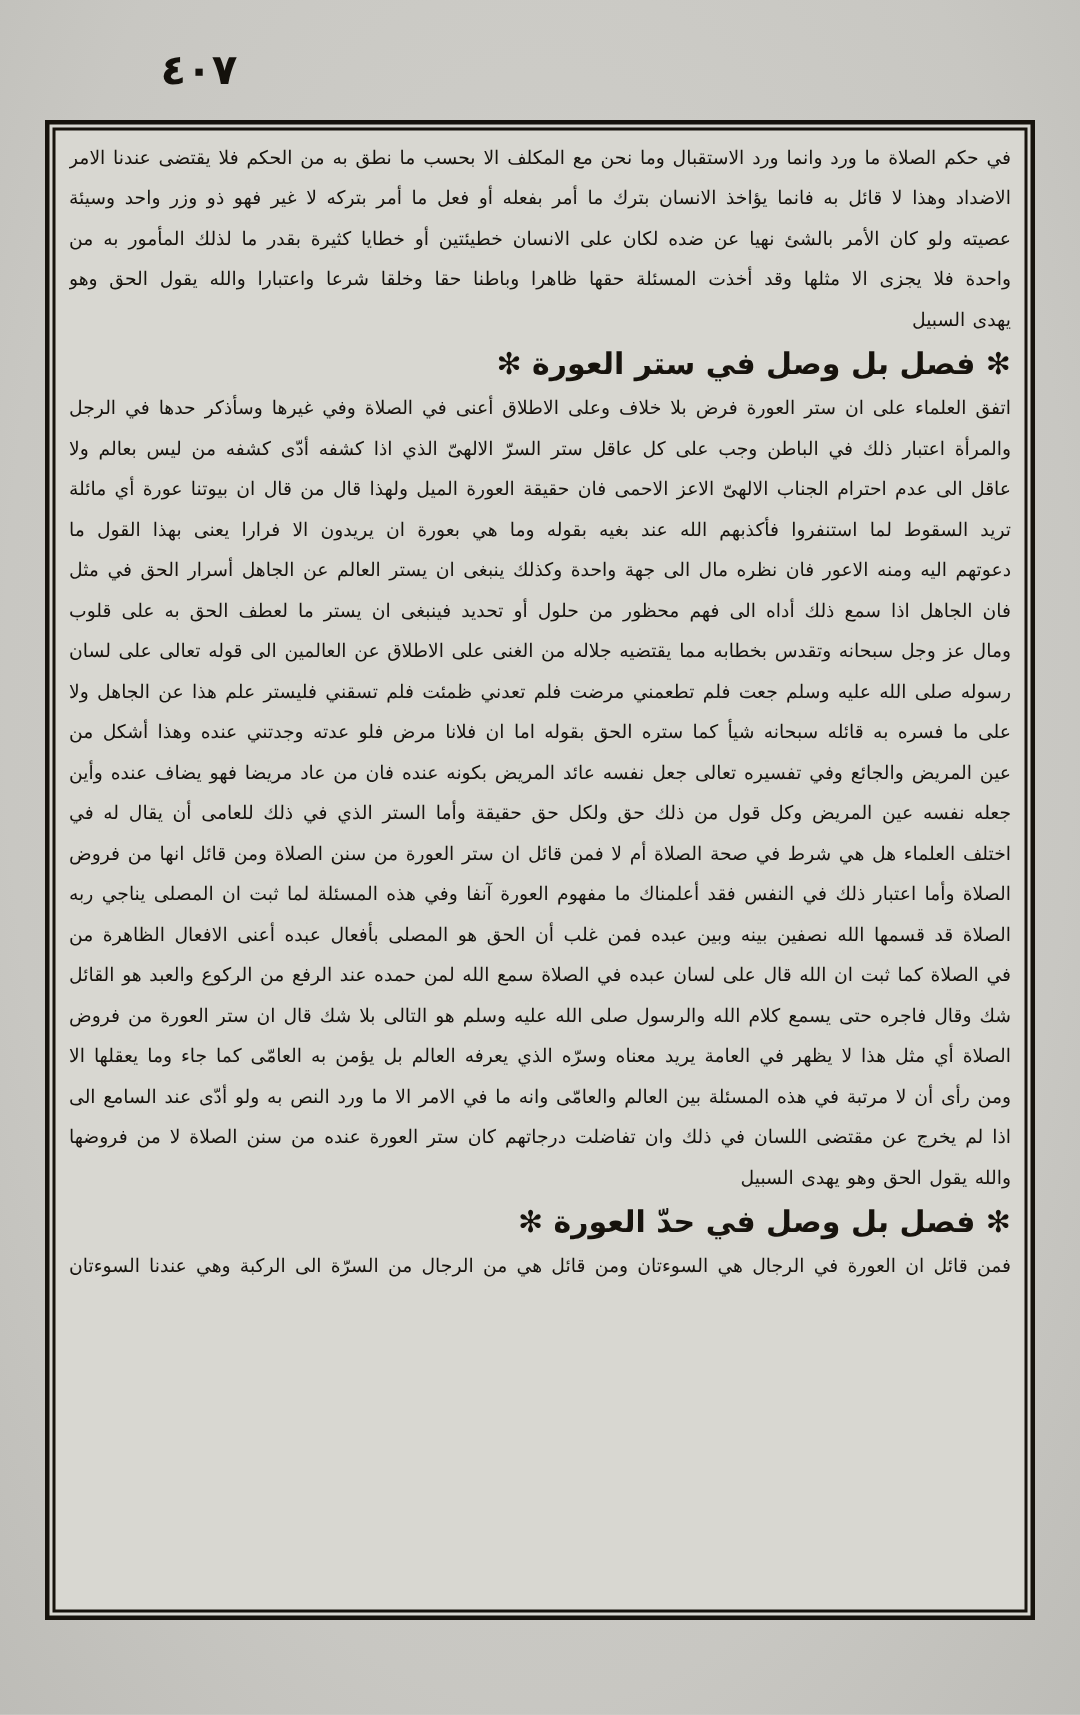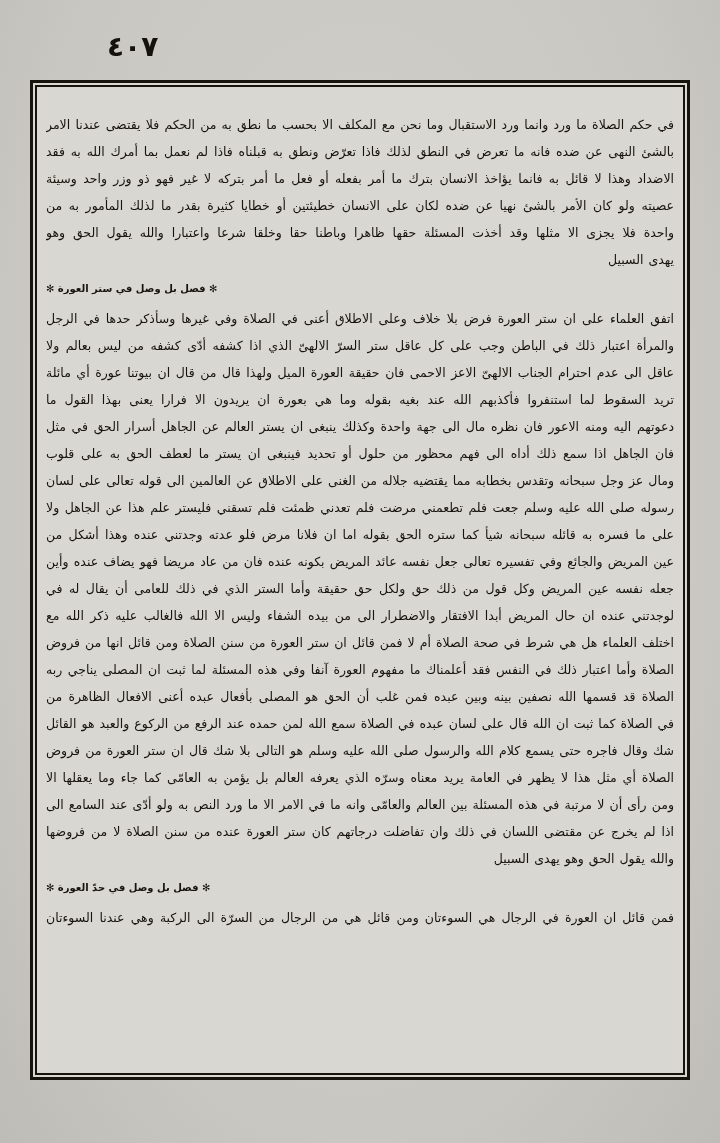--- a/index.html
+++ b/index.html
@@ -34,21 +34,21 @@
     box-sizing: border-box;
     border: 3px solid #17130d;
     background: #d8d7d1;
     padding: 2px;
   }
   .frame-inner {
     box-sizing: border-box;
     width: 100%;
     height: 100%;
     border: 2px solid #17130d;
-    padding: 24px 9px 5px 9px;
+    padding: 4px 9px 5px 9px;
     overflow: hidden;
   }
   .text-body {
     direction: rtl;
     color: #17130d;
   }
   .tline {
     height: 27px;
     line-height: 27px;
     overflow: hidden;
@@ -56,53 +56,51 @@
     text-align: justify;
     text-align-last: justify;
     word-spacing: 1px;
   }
   .tline.end {
     text-align-last: right;
   }
   .heading {
     height: 32px;
     line-height: 32px;
-    text-align: left;
+    text-align: right;
     font-weight: bold;
-    font-size: 10px;
+    font-size: 20px;
     overflow: hidden;
   }
 </style>
 </head>
 <body>
 
 <div class="pageno">٤٠٧</div>
 
 <div class="frame">
   <div class="frame-inner">
     <div class="text-body">
         <div class="tline">في حكم الصلاة ما ورد وانما ورد الاستقبال وما نحن مع المكلف الا بحسب ما نطق به من الحكم فلا يقتضى عندنا الامر</div>
-        <div class="tline">بالشئ النهى عن ضده فانه ما تعرض في النطق لذلك فاذا تعرّض ونطق به قبلناه فاذا لم نعمل بما أمرك الله به فقد</div>
         <div class="tline">الاضداد وهذا لا قائل به فانما يؤاخذ الانسان بترك ما أمر بفعله أو فعل ما أمر بتركه لا غير فهو ذو وزر واحد وسيئة</div>
         <div class="tline">عصيته ولو كان الأمر بالشئ نهيا عن ضده لكان على الانسان خطيئتين أو خطايا كثيرة بقدر ما لذلك المأمور به من</div>
         <div class="tline">واحدة فلا يجزى الا مثلها وقد أخذت المسئلة حقها ظاهرا وباطنا حقا وخلقا شرعا واعتبارا والله يقول الحق وهو</div>
         <div class="tline end">يهدى السبيل</div>
         <div class="heading">✻ فصل بل وصل في ستر العورة ✻</div>
         <div class="tline">اتفق العلماء على ان ستر العورة فرض بلا خلاف وعلى الاطلاق أعنى في الصلاة وفي غيرها وسأذكر حدها في الرجل</div>
         <div class="tline">والمرأة اعتبار ذلك في الباطن وجب على كل عاقل ستر السرّ الالهىّ الذي اذا كشفه أدّى كشفه من ليس بعالم ولا</div>
         <div class="tline">عاقل الى عدم احترام الجناب الالهىّ الاعز الاحمى فان حقيقة العورة الميل ولهذا قال من قال ان بيوتنا عورة أي مائلة</div>
         <div class="tline">تريد السقوط لما استنفروا فأكذبهم الله عند بغيه بقوله وما هي بعورة ان يريدون الا فرارا يعنى بهذا القول ما</div>
         <div class="tline">دعوتهم اليه ومنه الاعور فان نظره مال الى جهة واحدة وكذلك ينبغى ان يستر العالم عن الجاهل أسرار الحق في مثل قوله</div>
         <div class="tline">فان الجاهل اذا سمع ذلك أداه الى فهم محظور من حلول أو تحديد فينبغى ان يستر ما لعطف الحق به على قلوب العلماء</div>
         <div class="tline">ومال عز وجل سبحانه وتقدس بخطابه مما يقتضيه جلاله من الغنى على الاطلاق عن العالمين الى قوله تعالى على لسان</div>
         <div class="tline">رسوله صلى الله عليه وسلم جعت فلم تطعمني مرضت فلم تعدني ظمئت فلم تسقني فليستر علم هذا عن الجاهل ولا يزيد</div>
         <div class="tline">على ما فسره به قائله سبحانه شيأ كما ستره الحق بقوله اما ان فلانا مرض فلو عدته وجدتني عنده وهذا أشكل من</div>
         <div class="tline">عين المريض والجائع وفي تفسيره تعالى جعل نفسه عائد المريض بكونه عنده فان من عاد مريضا فهو يضاف عنده وأين هذا من</div>
         <div class="tline">جعله نفسه عين المريض وكل قول من ذلك حق ولكل حق حقيقة وأما الستر الذي في ذلك للعامى أن يقال له في مريضا</div>
-        <div class="tline">لوجدتني عنده ان حال المريض أبدا الافتقار والاضطرار الى من بيده الشفاء وليس الا الله فالغالب عليه ذكر الله مع</div>
         <div class="tline">اختلف العلماء هل هي شرط في صحة الصلاة أم لا فمن قائل ان ستر العورة من سنن الصلاة ومن قائل انها من فروض</div>
         <div class="tline">الصلاة وأما اعتبار ذلك في النفس فقد أعلمناك ما مفهوم العورة آنفا وفي هذه المسئلة لما ثبت ان المصلى يناجي ربه وان</div>
         <div class="tline">الصلاة قد قسمها الله نصفين بينه وبين عبده فمن غلب أن الحق هو المصلى بأفعال عبده أعنى الافعال الظاهرة من العبد</div>
         <div class="tline">في الصلاة كما ثبت ان الله قال على لسان عبده في الصلاة سمع الله لمن حمده عند الرفع من الركوع والعبد هو القائل بلا</div>
         <div class="tline">شك وقال فاجره حتى يسمع كلام الله والرسول صلى الله عليه وسلم هو التالى بلا شك قال ان ستر العورة من فروض</div>
         <div class="tline">الصلاة أي مثل هذا لا يظهر في العامة يريد معناه وسرّه الذي يعرفه العالم بل يؤمن به العامّى كما جاء وما يعقلها الا العالمون</div>
         <div class="tline">ومن رأى أن لا مرتبة في هذه المسئلة بين العالم والعامّى وانه ما في الامر الا ما ورد النص به ولو أدّى عند السامع الى ما أدّاه</div>
         <div class="tline">اذا لم يخرج عن مقتضى اللسان في ذلك وان تفاضلت درجاتهم كان ستر العورة عنده من سنن الصلاة لا من فروضها</div>
         <div class="tline end">والله يقول الحق وهو يهدى السبيل</div>
         <div class="heading">✻ فصل بل وصل في حدّ العورة ✻</div>

